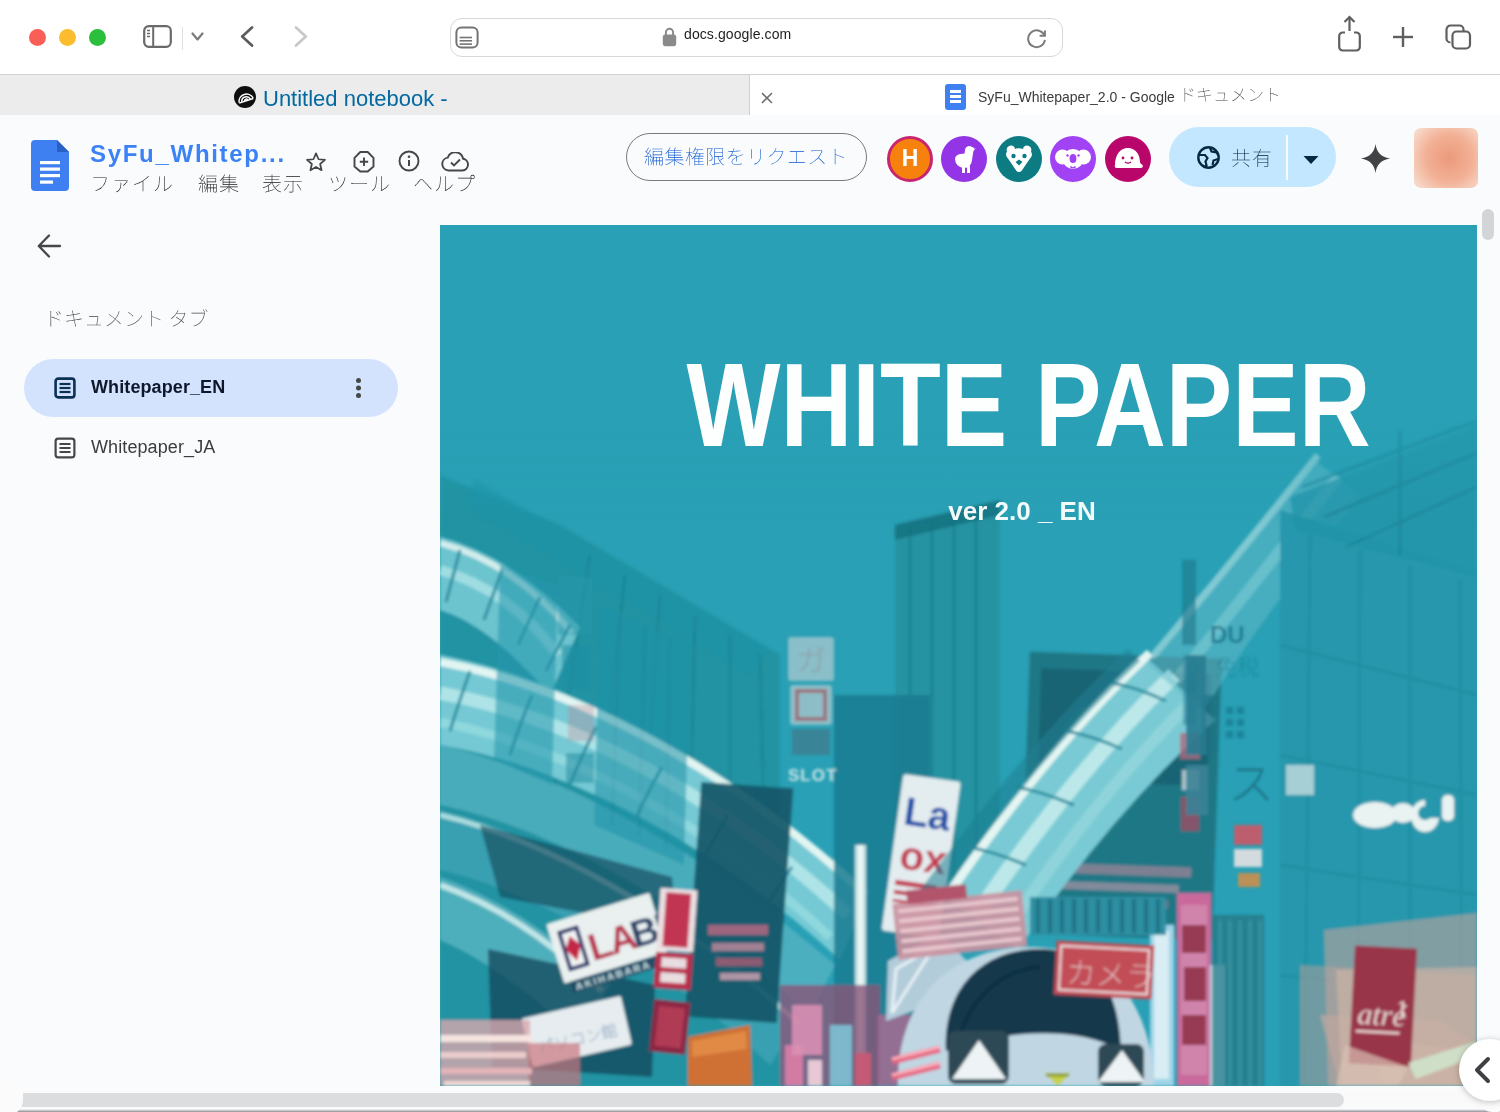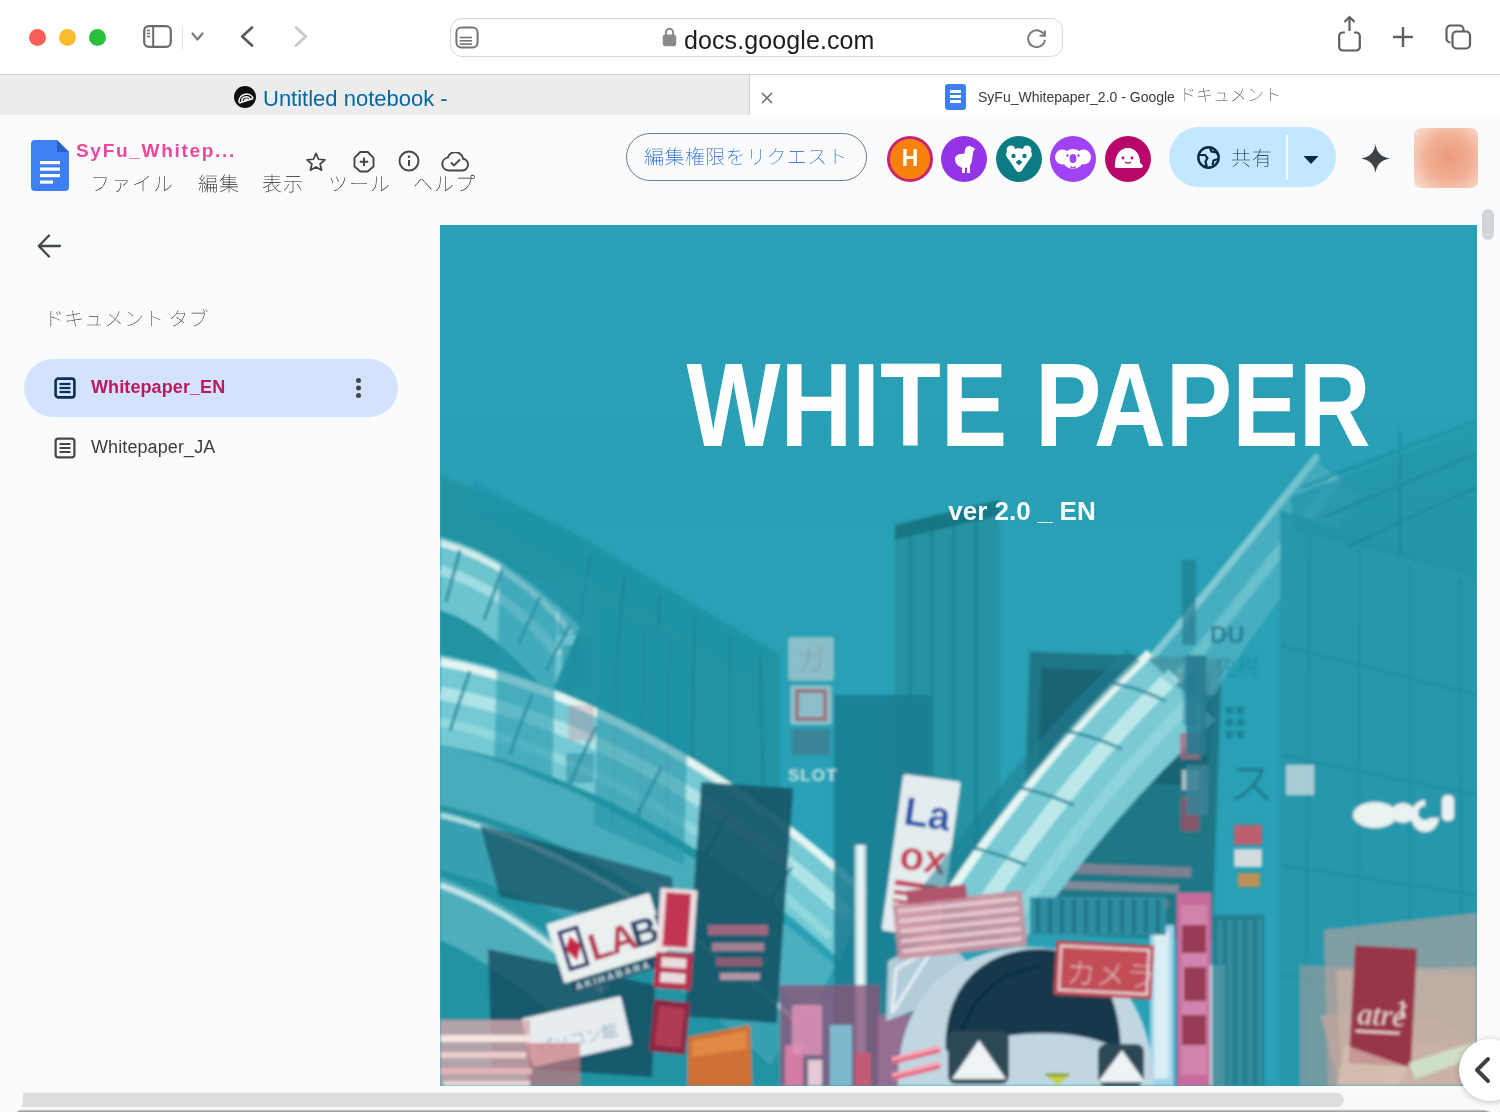--- a/index.html
+++ b/index.html
@@ -33,21 +33,21 @@
 <svg class="abs" style="left:455px;top:26px" width="24" height="23" viewBox="0 0 24 23">
  <rect x="1.4" y="1.4" width="21.2" height="20.2" rx="5" fill="none" stroke="#747474" stroke-width="2"></rect>
  <line x1="4.6" y1="11.5" x2="17" y2="11.5" stroke="#747474" stroke-width="1.6"></line>
  <line x1="4.6" y1="14.8" x2="17" y2="14.8" stroke="#747474" stroke-width="1.6"></line>
  <line x1="4.6" y1="18.1" x2="17" y2="18.1" stroke="#747474" stroke-width="1.6"></line>
 </svg>
 <svg class="abs" style="left:662px;top:27px" width="15" height="20" viewBox="0 0 15 20">
  <rect x="0.8" y="7.6" width="13.4" height="11.6" rx="2.6" fill="#8a8a8a"></rect>
  <path d="M3.9 8.4 V5.4 a3.6 3.6 0 0 1 7.2 0 V8.4" fill="none" stroke="#8a8a8a" stroke-width="2"></path>
 </svg>
-<div class="abs" style="left:684px;top:26px;width:260px;height:26px;font-size:25px;color:#1d1d1f;letter-spacing:.1px">docs.google.com</div>
+<div class="abs" style="left:684px;top:26px;width:260px;height:26px;font-size:14px;color:#1d1d1f;letter-spacing:.1px">docs.google.com</div>
 <svg class="abs" style="left:1026px;top:27px" width="21" height="22" viewBox="0 0 21 22">
  <path d="M18.2 8.2 A 8.4 8.4 0 1 0 18.9 12.8" fill="none" stroke="#7b7b7b" stroke-width="2"></path>
  <path d="M18.9 3.5 L18.9 8.8 L13.6 8.8" fill="none" stroke="#7b7b7b" stroke-width="2"></path>
 </svg>
 <svg class="abs" style="left:1337px;top:15px" width="25" height="37" viewBox="0 0 25 37">
  <path d="M8 17.5 H5.7 a3.5 3.5 0 0 0 -3.5 3.5 V32 a3.5 3.5 0 0 0 3.5 3.5 H19.3 a3.5 3.5 0 0 0 3.5 -3.5 V21 a3.5 3.5 0 0 0 -3.5 -3.5 H17" fill="none" stroke="#5f5f5f" stroke-width="2.2"></path>
  <line x1="12.5" y1="2.5" x2="12.5" y2="16" stroke="#5f5f5f" stroke-width="2.2"></line>
  <path d="M7.5 7 L12.5 2 L17.5 7" fill="none" stroke="#5f5f5f" stroke-width="2.2"></path>
 </svg>
 <svg class="abs" style="left:1392px;top:26px" width="22" height="22" viewBox="0 0 22 22">
@@ -85,21 +85,21 @@
 <div class="abs" style="left:0;top:115px;width:1500px;height:997px;background:#f9fbfd"></div>
 
 <svg class="abs" style="left:31px;top:140px" width="38" height="51" viewBox="0 0 38 51">
  <path d="M4 0 H26 L38 12 V47 a4 4 0 0 1 -4 4 H4 a4 4 0 0 1 -4 -4 V4 a4 4 0 0 1 4 -4 Z" fill="#3e80f1"></path>
  <path d="M26 0 L38 12 H26 Z" fill="#2a60c6"></path>
  <rect x="9" y="21" width="20" height="3.2" fill="#fff"></rect>
  <rect x="9" y="27.5" width="20" height="3.2" fill="#fff"></rect>
  <rect x="9" y="34" width="20" height="3.2" fill="#fff"></rect>
  <rect x="9" y="40.5" width="13" height="3.2" fill="#fff"></rect>
 </svg>
-<div class="abs" style="left:76px;top:140px;width:240px;height:26px;font-size:19px;font-weight:bold;color:#ec4899;letter-spacing:1.7px">SyFu_Whitep...</div>
+<div class="abs" style="left:90px;top:140px;width:240px;height:26px;font-size:24px;font-weight:bold;color:#3b82f6;letter-spacing:1.7px">SyFu_Whitep...</div>
 
 <svg class="abs" style="left:305px;top:151px" width="22" height="22" viewBox="0 0 24 24">
  <path d="M12 2.6 L14.8 9 L21.8 9.6 L16.5 14.2 L18.1 21 L12 17.4 L5.9 21 L7.5 14.2 L2.2 9.6 L9.2 9 Z" fill="none" stroke="#444746" stroke-width="1.9" stroke-linejoin="round"></path>
 </svg>
 
 <svg class="abs" style="left:352px;top:150px" width="24" height="23" viewBox="0 0 24 23">
  <path d="M8.3 2 L2.5 7.8 V16.5 L8.3 21.5 H15.7 L21.5 16.5 V7.8 L15.7 2 Z" fill="none" stroke="#444746" stroke-width="1.9" stroke-linejoin="round"></path>
  <path d="M12 7.5 V16 M7.8 11.7 H16.2" stroke="#444746" stroke-width="1.9"></path>
 </svg>
 
@@ -204,21 +204,21 @@
         <path d="M12.6 -13.9Q12.8 -13.6 13.2 -13.1Q13.5 -12.6 13.9 -12Q14.2 -11.4 14.4 -10.9L13.9 -10.6Q13.7 -11 13.4 -11.6Q13.1 -12.2 12.7 -12.7Q12.4 -13.3 12.1 -13.6ZM14.8 -14.8Q15.1 -14.5 15.4 -14Q15.7 -13.5 16.1 -12.9Q16.5 -12.3 16.7 -11.8L16.1 -11.6Q15.9 -12 15.6 -12.5Q15.3 -13.1 14.9 -13.6Q14.6 -14.2 14.3 -14.6ZM6.5 -1.4Q6.5 -1.6 6.5 -2.4Q6.5 -3.2 6.5 -4.4Q6.5 -5.6 6.5 -6.9Q6.5 -8.2 6.5 -9.5Q6.5 -10.8 6.5 -11.8Q6.5 -12.7 6.5 -13.1Q6.5 -13.5 6.5 -14Q6.5 -14.5 6.4 -14.9H7.2Q7.2 -14.5 7.2 -14Q7.1 -13.4 7.1 -13.1Q7.1 -12.1 7.1 -10.9Q7.1 -9.7 7.1 -8.4Q7.1 -7.1 7.2 -5.9Q7.2 -4.7 7.2 -3.7Q7.2 -2.7 7.2 -2.1Q7.2 -1.5 7.2 -1.4Q7.2 -1 7.2 -0.7Q7.2 -0.3 7.2 0Q7.2 0.3 7.2 0.6H6.5Q6.5 0.2 6.5 -0.3Q6.5 -0.9 6.5 -1.4ZM7 -9.6Q8 -9.3 9.2 -8.9Q10.3 -8.5 11.5 -8Q12.7 -7.5 13.8 -7Q14.9 -6.5 15.9 -6.1L15.6 -5.5Q14.7 -5.9 13.6 -6.5Q12.5 -7 11.3 -7.4Q10.1 -7.9 8.9 -8.3Q7.8 -8.7 7 -8.9Z M28.4 -14Q28.3 -14.3 28.2 -14.7Q28.2 -15 28.1 -15.2L28.8 -15.4Q28.8 -15.1 28.9 -14.8Q28.9 -14.5 29 -14.2Q29 -14.1 29.1 -13.4Q29.3 -12.6 29.5 -11.5Q29.7 -10.4 30 -9.1Q30.3 -7.8 30.5 -6.5Q30.8 -5.1 31 -4Q31.3 -2.9 31.4 -2.1Q31.6 -1.4 31.6 -1.3Q31.7 -0.9 31.8 -0.4Q31.9 0 32.1 0.4L31.3 0.6Q31.2 0.1 31.1 -0.3Q31.1 -0.7 31 -1.2Q31 -1.3 30.8 -2.1Q30.7 -2.8 30.4 -3.9Q30.2 -5 29.9 -6.4Q29.7 -7.7 29.4 -9Q29.2 -10.3 28.9 -11.4Q28.7 -12.5 28.6 -13.2Q28.4 -13.9 28.4 -14ZM22.6 -10.8Q22.8 -10.8 23.2 -10.8Q23.6 -10.9 24 -10.9Q24.5 -11 25.4 -11.1Q26.2 -11.2 27.2 -11.3Q28.3 -11.5 29.4 -11.7Q30.5 -11.9 31.5 -12Q32.6 -12.2 33.4 -12.4Q34.3 -12.5 34.8 -12.6Q35.2 -12.7 35.4 -12.7Q35.6 -12.8 35.8 -12.8L35.9 -12.1Q35.8 -12.1 35.5 -12Q35.2 -12 34.9 -11.9Q34.4 -11.9 33.5 -11.7Q32.7 -11.6 31.7 -11.4Q30.6 -11.3 29.5 -11.1Q28.4 -10.9 27.4 -10.8Q26.3 -10.6 25.5 -10.4Q24.6 -10.3 24.1 -10.2Q23.8 -10.2 23.4 -10.1Q23.1 -10 22.7 -10ZM22.4 -5.1Q22.7 -5.1 23.1 -5.2Q23.6 -5.2 23.9 -5.2Q24.4 -5.3 25.3 -5.4Q26.3 -5.6 27.4 -5.8Q28.6 -6 29.9 -6.2Q31.1 -6.4 32.3 -6.6Q33.5 -6.8 34.5 -7Q35.5 -7.1 36.1 -7.2Q36.7 -7.3 37 -7.4Q37.3 -7.5 37.6 -7.5L37.7 -6.8Q37.5 -6.8 37.1 -6.7Q36.8 -6.7 36.2 -6.6Q35.5 -6.5 34.5 -6.3Q33.5 -6.1 32.3 -6Q31.1 -5.8 29.9 -5.6Q28.7 -5.4 27.6 -5.2Q26.4 -5 25.5 -4.9Q24.6 -4.7 24.1 -4.6Q23.6 -4.5 23.2 -4.5Q22.9 -4.4 22.6 -4.3Z M54.3 -9.5Q54.3 -9.4 54.2 -9.3Q54.2 -9.2 54.2 -9.1Q54.2 -8.6 54.1 -7.8Q54 -7 53.8 -6Q53.7 -5 53.5 -4Q53.4 -3 53.3 -2.2Q53.2 -1.5 53.1 -1.1H52.5Q52.5 -1.3 52.6 -2.1Q52.8 -2.9 52.9 -3.9Q53.1 -4.9 53.2 -6Q53.4 -7 53.5 -7.9Q53.6 -8.7 53.6 -9.1Q53.1 -9.1 52.3 -9.1Q51.5 -9.1 50.5 -9.1Q49.5 -9.1 48.6 -9.1Q47.7 -9.1 47.1 -9.1Q46.4 -9.1 46.3 -9.1Q45.9 -9.1 45.6 -9.1Q45.4 -9.1 45.1 -9V-9.8Q45.3 -9.7 45.5 -9.7Q45.6 -9.7 45.8 -9.7Q46 -9.7 46.3 -9.7Q46.4 -9.7 47.1 -9.7Q47.7 -9.7 48.6 -9.7Q49.5 -9.7 50.4 -9.7Q51.4 -9.7 52.1 -9.7Q52.9 -9.7 53.3 -9.7Q53.4 -9.7 53.5 -9.7Q53.6 -9.7 53.7 -9.7Q53.7 -9.7 53.8 -9.7ZM43.1 -1.4Q43.5 -1.3 43.8 -1.3Q44.1 -1.3 44.5 -1.3Q44.7 -1.3 45.5 -1.3Q46.4 -1.3 47.6 -1.3Q48.8 -1.3 50.1 -1.3Q51.4 -1.3 52.6 -1.3Q53.8 -1.3 54.6 -1.3Q55.5 -1.3 55.8 -1.3Q56.1 -1.3 56.4 -1.3Q56.8 -1.3 57 -1.3V-0.7Q56.8 -0.7 56.6 -0.7Q56.4 -0.7 56.2 -0.7Q56 -0.7 55.9 -0.7Q55.6 -0.7 54.7 -0.7Q53.8 -0.7 52.6 -0.7Q51.4 -0.7 50.1 -0.7Q48.8 -0.7 47.6 -0.7Q46.4 -0.7 45.6 -0.7Q44.7 -0.7 44.5 -0.7Q44.1 -0.7 43.8 -0.7Q43.5 -0.7 43.1 -0.7Z M75.5 -14.4Q75.4 -14.2 75.3 -13.9Q75.2 -13.6 75.1 -13.3Q74.7 -12.3 74.2 -11.2Q73.7 -10 73 -8.9Q72.3 -7.8 71.5 -6.7Q70.5 -5.5 69.3 -4.2Q68 -3 66.5 -1.8Q65 -0.7 63.1 0.2L62.6 -0.2Q65.5 -1.6 67.5 -3.4Q69.5 -5.2 71 -7.1Q72.3 -8.7 73.2 -10.4Q74 -12.1 74.5 -13.5Q74.6 -13.8 74.7 -14.1Q74.8 -14.4 74.8 -14.7ZM65.4 -11.7Q66.1 -11.2 67 -10.6Q67.8 -10 68.7 -9.3Q69.6 -8.7 70.3 -8.1Q71 -7.6 71.5 -7.1Q73 -5.9 74.3 -4.7Q75.7 -3.5 76.8 -2.2L76.4 -1.7Q75.2 -3.1 73.9 -4.3Q72.6 -5.5 71.2 -6.7Q70.6 -7.1 69.9 -7.7Q69.1 -8.3 68.3 -8.9Q67.4 -9.6 66.6 -10.2Q65.7 -10.7 65 -11.2Z M84.3 -14.1Q84.8 -13.7 85.5 -13.2Q86.2 -12.7 86.9 -12.1Q87.6 -11.5 88.3 -11Q88.9 -10.5 89.3 -10.1L88.8 -9.6Q88.5 -10 87.9 -10.5Q87.3 -11.1 86.6 -11.7Q85.8 -12.2 85.1 -12.8Q84.4 -13.3 83.9 -13.7ZM83.3 -0.6Q85.3 -0.9 86.8 -1.4Q88.3 -2 89.5 -2.6Q90.7 -3.3 91.7 -3.9Q93 -4.8 94.2 -6Q95.4 -7.2 96.3 -8.4Q97.2 -9.7 97.7 -10.8L98.1 -10.2Q97.5 -9.1 96.6 -7.9Q95.7 -6.6 94.6 -5.5Q93.5 -4.3 92.1 -3.4Q91.1 -2.8 89.9 -2.1Q88.7 -1.5 87.2 -0.9Q85.7 -0.4 83.7 0Z M107.2 -1.6Q107.2 -1.8 107.2 -2.6Q107.2 -3.4 107.2 -4.6Q107.2 -5.8 107.2 -7.1Q107.2 -8.5 107.2 -9.8Q107.2 -11 107.2 -12Q107.2 -13 107.2 -13.4Q107.2 -13.7 107.2 -14.2Q107.2 -14.7 107.1 -15.1H107.9Q107.9 -14.8 107.8 -14.2Q107.8 -13.7 107.8 -13.4Q107.8 -12.4 107.8 -11.2Q107.8 -9.9 107.8 -8.6Q107.8 -7.4 107.8 -6.2Q107.8 -4.9 107.8 -4Q107.8 -3 107.8 -2.4Q107.8 -1.7 107.8 -1.6Q107.8 -1.3 107.8 -0.9Q107.8 -0.6 107.8 -0.2Q107.9 0.1 107.9 0.3H107.1Q107.2 -0 107.2 -0.6Q107.2 -1.1 107.2 -1.6ZM107.7 -9.8Q108.7 -9.5 109.8 -9.1Q111 -8.7 112.2 -8.2Q113.4 -7.8 114.5 -7.3Q115.6 -6.8 116.5 -6.3L116.3 -5.7Q115.4 -6.2 114.3 -6.7Q113.1 -7.2 111.9 -7.7Q110.7 -8.2 109.6 -8.5Q108.5 -8.9 107.7 -9.2Z M132.4 -9Q133.4 -8.4 134.5 -7.7Q135.5 -7.1 136.5 -6.4Q137.5 -5.7 138.4 -5Q139.3 -4.3 140.1 -3.6L139.6 -3.1Q138.9 -3.8 138 -4.5Q137.1 -5.2 136.1 -5.9Q135.1 -6.6 134.1 -7.3Q133 -8 132 -8.6ZM141.3 -12.9Q141.2 -12.7 141.2 -12.5Q141.1 -12.3 141.1 -12.2Q140.8 -11 140.3 -9.8Q139.7 -8.6 139 -7.3Q138.3 -6.1 137.4 -5.1Q136.1 -3.5 134.1 -2Q132.1 -0.6 129.3 0.5L128.7 -0Q130.4 -0.5 131.9 -1.4Q133.4 -2.2 134.7 -3.2Q136 -4.3 137 -5.4Q137.8 -6.5 138.5 -7.7Q139.2 -8.9 139.8 -10.2Q140.3 -11.4 140.5 -12.5H132.5L132.8 -13.1H139.8Q140.2 -13.1 140.4 -13.1Q140.6 -13.1 140.7 -13.2ZM134.5 -15.6Q134.3 -15.3 134.2 -15Q134 -14.7 133.9 -14.5Q133.4 -13.5 132.5 -12.2Q131.7 -10.9 130.4 -9.6Q129.2 -8.3 127.4 -7.1L126.9 -7.5Q128.6 -8.5 129.9 -9.9Q131.2 -11.2 132 -12.5Q132.9 -13.8 133.3 -14.8Q133.4 -14.9 133.6 -15.2Q133.7 -15.6 133.7 -15.8Z M159.4 -16.4Q159.7 -16.1 160 -15.6Q160.3 -15.1 160.6 -14.7Q160.9 -14.2 161.1 -13.8L160.5 -13.5Q160.3 -13.9 160.1 -14.4Q159.8 -14.9 159.4 -15.4Q159.1 -15.8 158.9 -16.2ZM161.8 -16.9Q162 -16.6 162.3 -16.1Q162.6 -15.7 162.9 -15.2Q163.3 -14.7 163.5 -14.3L162.9 -14Q162.6 -14.6 162.1 -15.4Q161.7 -16.2 161.3 -16.7ZM161 -13Q160.9 -12.8 160.9 -12.7Q160.9 -12.6 160.8 -12.3Q160.7 -11.5 160.4 -10.5Q160.1 -9.5 159.8 -8.5Q159.4 -7.4 158.9 -6.5Q158.4 -5.6 157.9 -4.9Q156.9 -3.7 155.9 -2.8Q154.8 -1.8 153.4 -1.1Q152 -0.3 150.2 0.3L149.6 -0.3Q151.5 -0.8 152.9 -1.5Q154.3 -2.3 155.4 -3.2Q156.5 -4.1 157.4 -5.2Q158.1 -6.2 158.7 -7.5Q159.3 -8.9 159.7 -10.2Q160.1 -11.6 160.3 -12.6Q160 -12.6 159.1 -12.6Q158.3 -12.6 157.1 -12.6Q155.9 -12.6 154.6 -12.6Q153.3 -12.6 152.1 -12.6Q150.9 -12.6 150.1 -12.6Q149.3 -12.6 149.1 -12.6Q148.6 -12.6 148.3 -12.6Q147.9 -12.6 147.5 -12.6V-13.3Q147.8 -13.3 148 -13.2Q148.3 -13.2 148.5 -13.2Q148.8 -13.2 149.1 -13.2Q149.3 -13.2 149.9 -13.2Q150.6 -13.2 151.5 -13.2Q152.4 -13.2 153.5 -13.2Q154.6 -13.2 155.7 -13.2Q156.7 -13.2 157.6 -13.2Q158.6 -13.2 159.2 -13.2Q159.8 -13.2 159.9 -13.2Q160.1 -13.2 160.2 -13.2Q160.4 -13.2 160.5 -13.3Z"></path>
       </g>
 </svg>
 <div class="abs" style="left:24px;top:359px;width:374px;height:58px;border-radius:29px;background:#d3e3fd"></div>
 <svg class="abs" style="left:54px;top:377px" width="22" height="22" viewBox="0 0 22 22">
  <rect x="1.6" y="1.6" width="18.8" height="18.8" rx="2.6" fill="none" stroke="#0a3055" stroke-width="2.6"></rect>
  <line x1="5.5" y1="7" x2="16.5" y2="7" stroke="#0a3055" stroke-width="2.2"></line>
  <line x1="5.5" y1="11" x2="16.5" y2="11" stroke="#0a3055" stroke-width="2.2"></line>
  <line x1="5.5" y1="15" x2="16.5" y2="15" stroke="#0a3055" stroke-width="2.2"></line>
 </svg>
-<div class="abs" style="left:91px;top:377px;width:240px;height:24px;font-size:18px;font-weight:bold;color:#be185d;letter-spacing:.1px">Whitepaper_EN</div>
+<div class="abs" style="left:91px;top:377px;width:240px;height:24px;font-size:18px;font-weight:bold;color:#0f172a;letter-spacing:.1px">Whitepaper_EN</div>
 <div class="abs" style="left:356px;top:377.5px;width:5px;height:5px;border-radius:50%;background:#444746;box-shadow:0 7.5px 0 #444746, 0 15px 0 #444746"></div>
 <svg class="abs" style="left:54px;top:437px" width="22" height="22" viewBox="0 0 22 22">
  <rect x="1.6" y="1.6" width="18.8" height="18.8" rx="2.6" fill="none" stroke="#474747" stroke-width="2.2"></rect>
  <line x1="5.5" y1="7" x2="16.5" y2="7" stroke="#474747" stroke-width="2"></line>
  <line x1="5.5" y1="11" x2="16.5" y2="11" stroke="#474747" stroke-width="2"></line>
  <line x1="5.5" y1="15" x2="16.5" y2="15" stroke="#474747" stroke-width="2"></line>
 </svg>
 <div class="abs" style="left:91px;top:437px;width:240px;height:24px;font-size:18px;font-weight:400;color:#3c3c3c;letter-spacing:.1px">Whitepaper_JA</div>
 
 <div class="abs" style="left:1482px;top:209px;width:12px;height:31px;border-radius:6px;background:#d2d5d8"></div>

